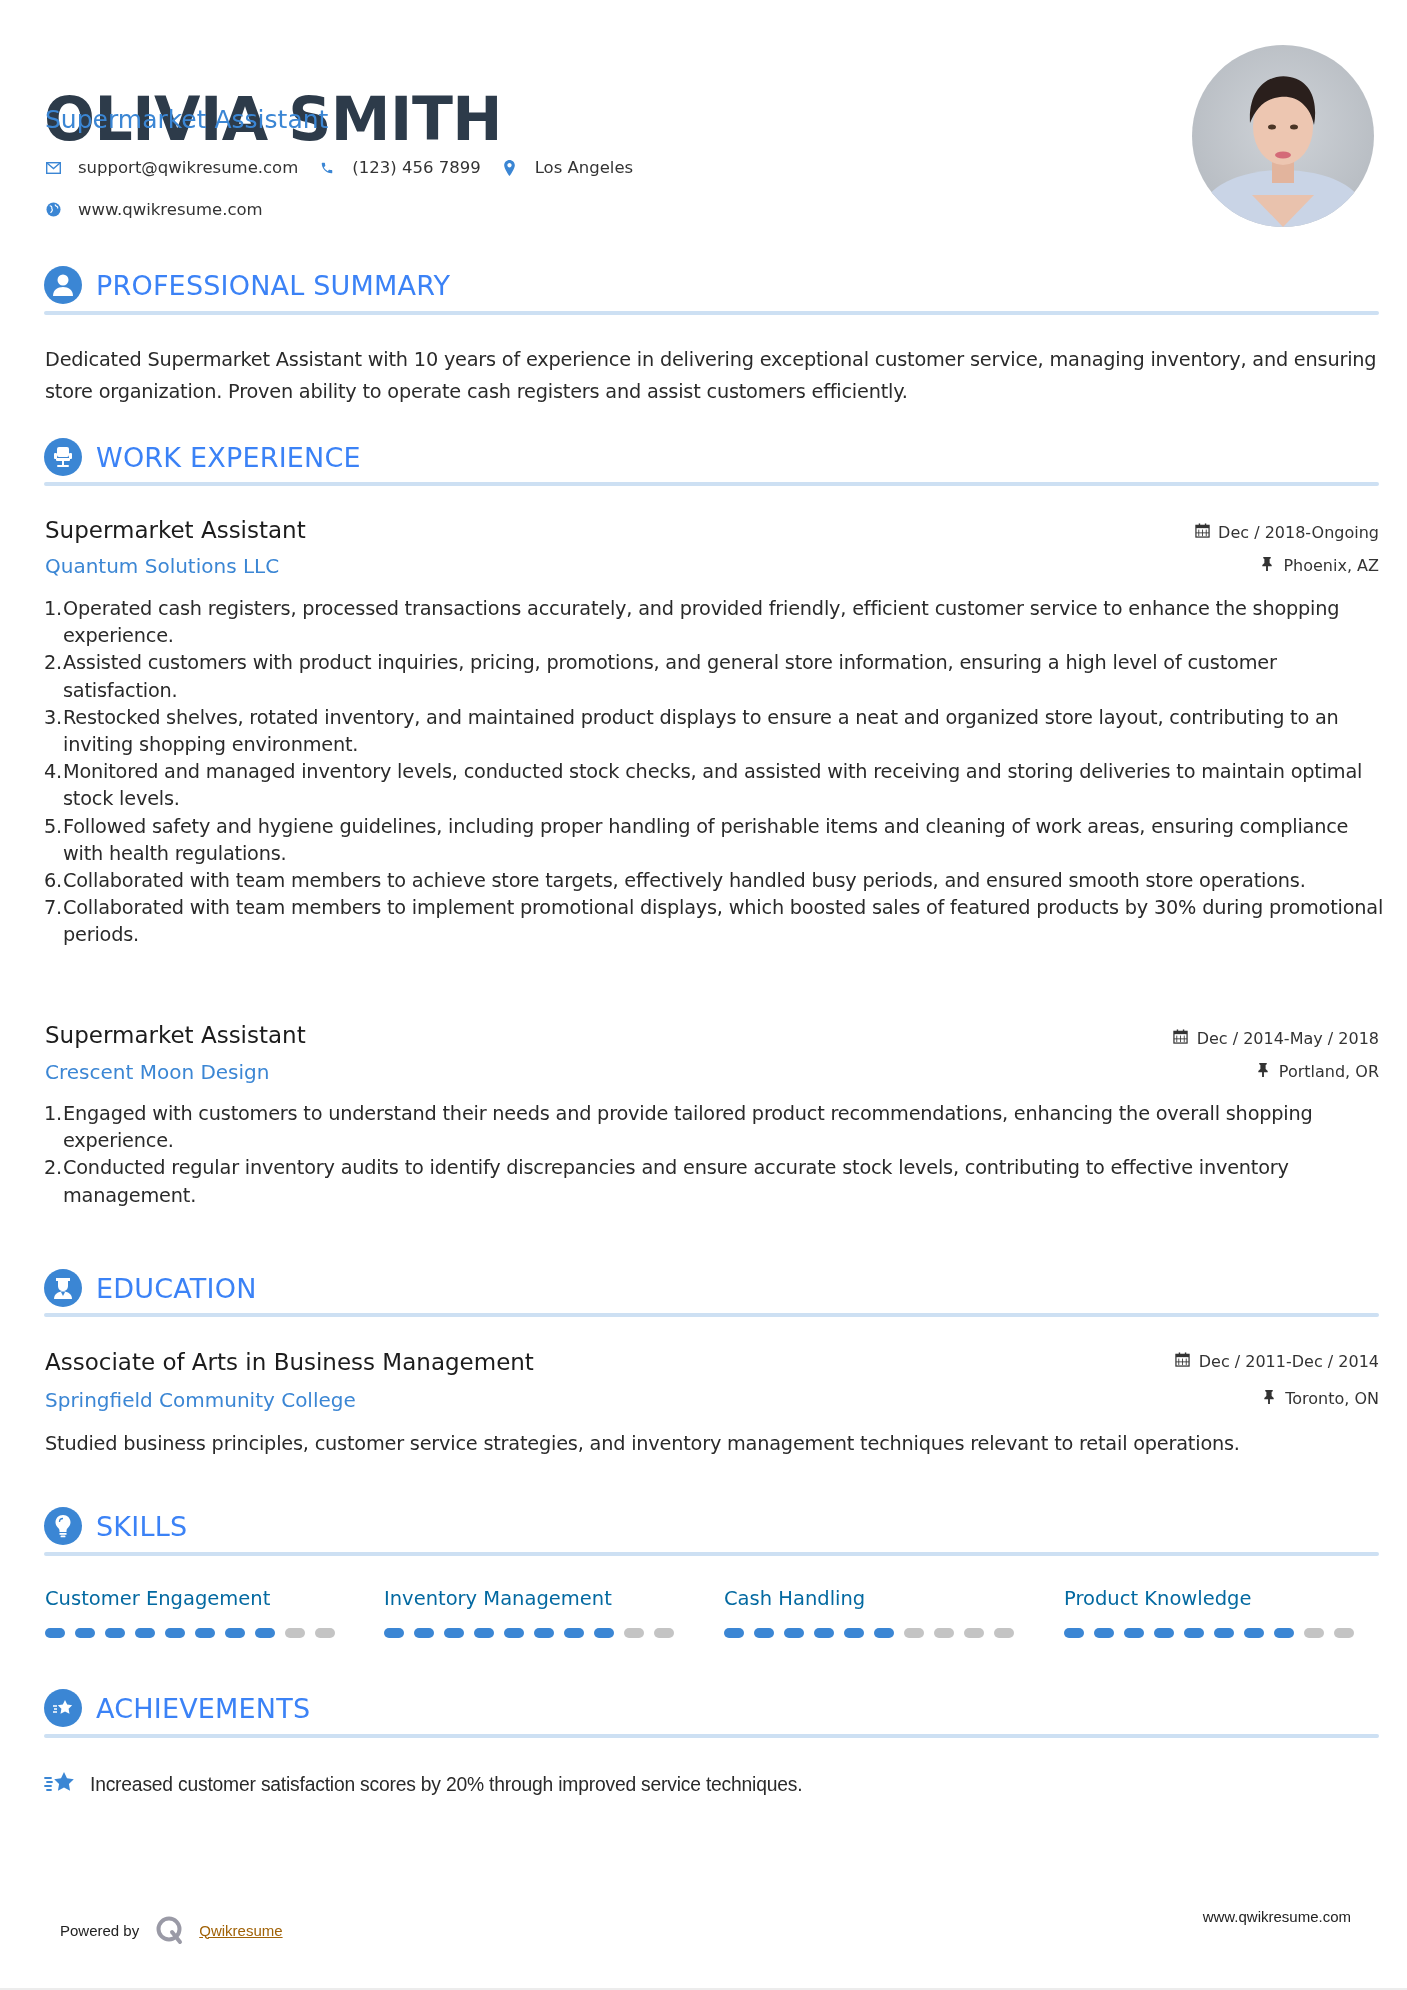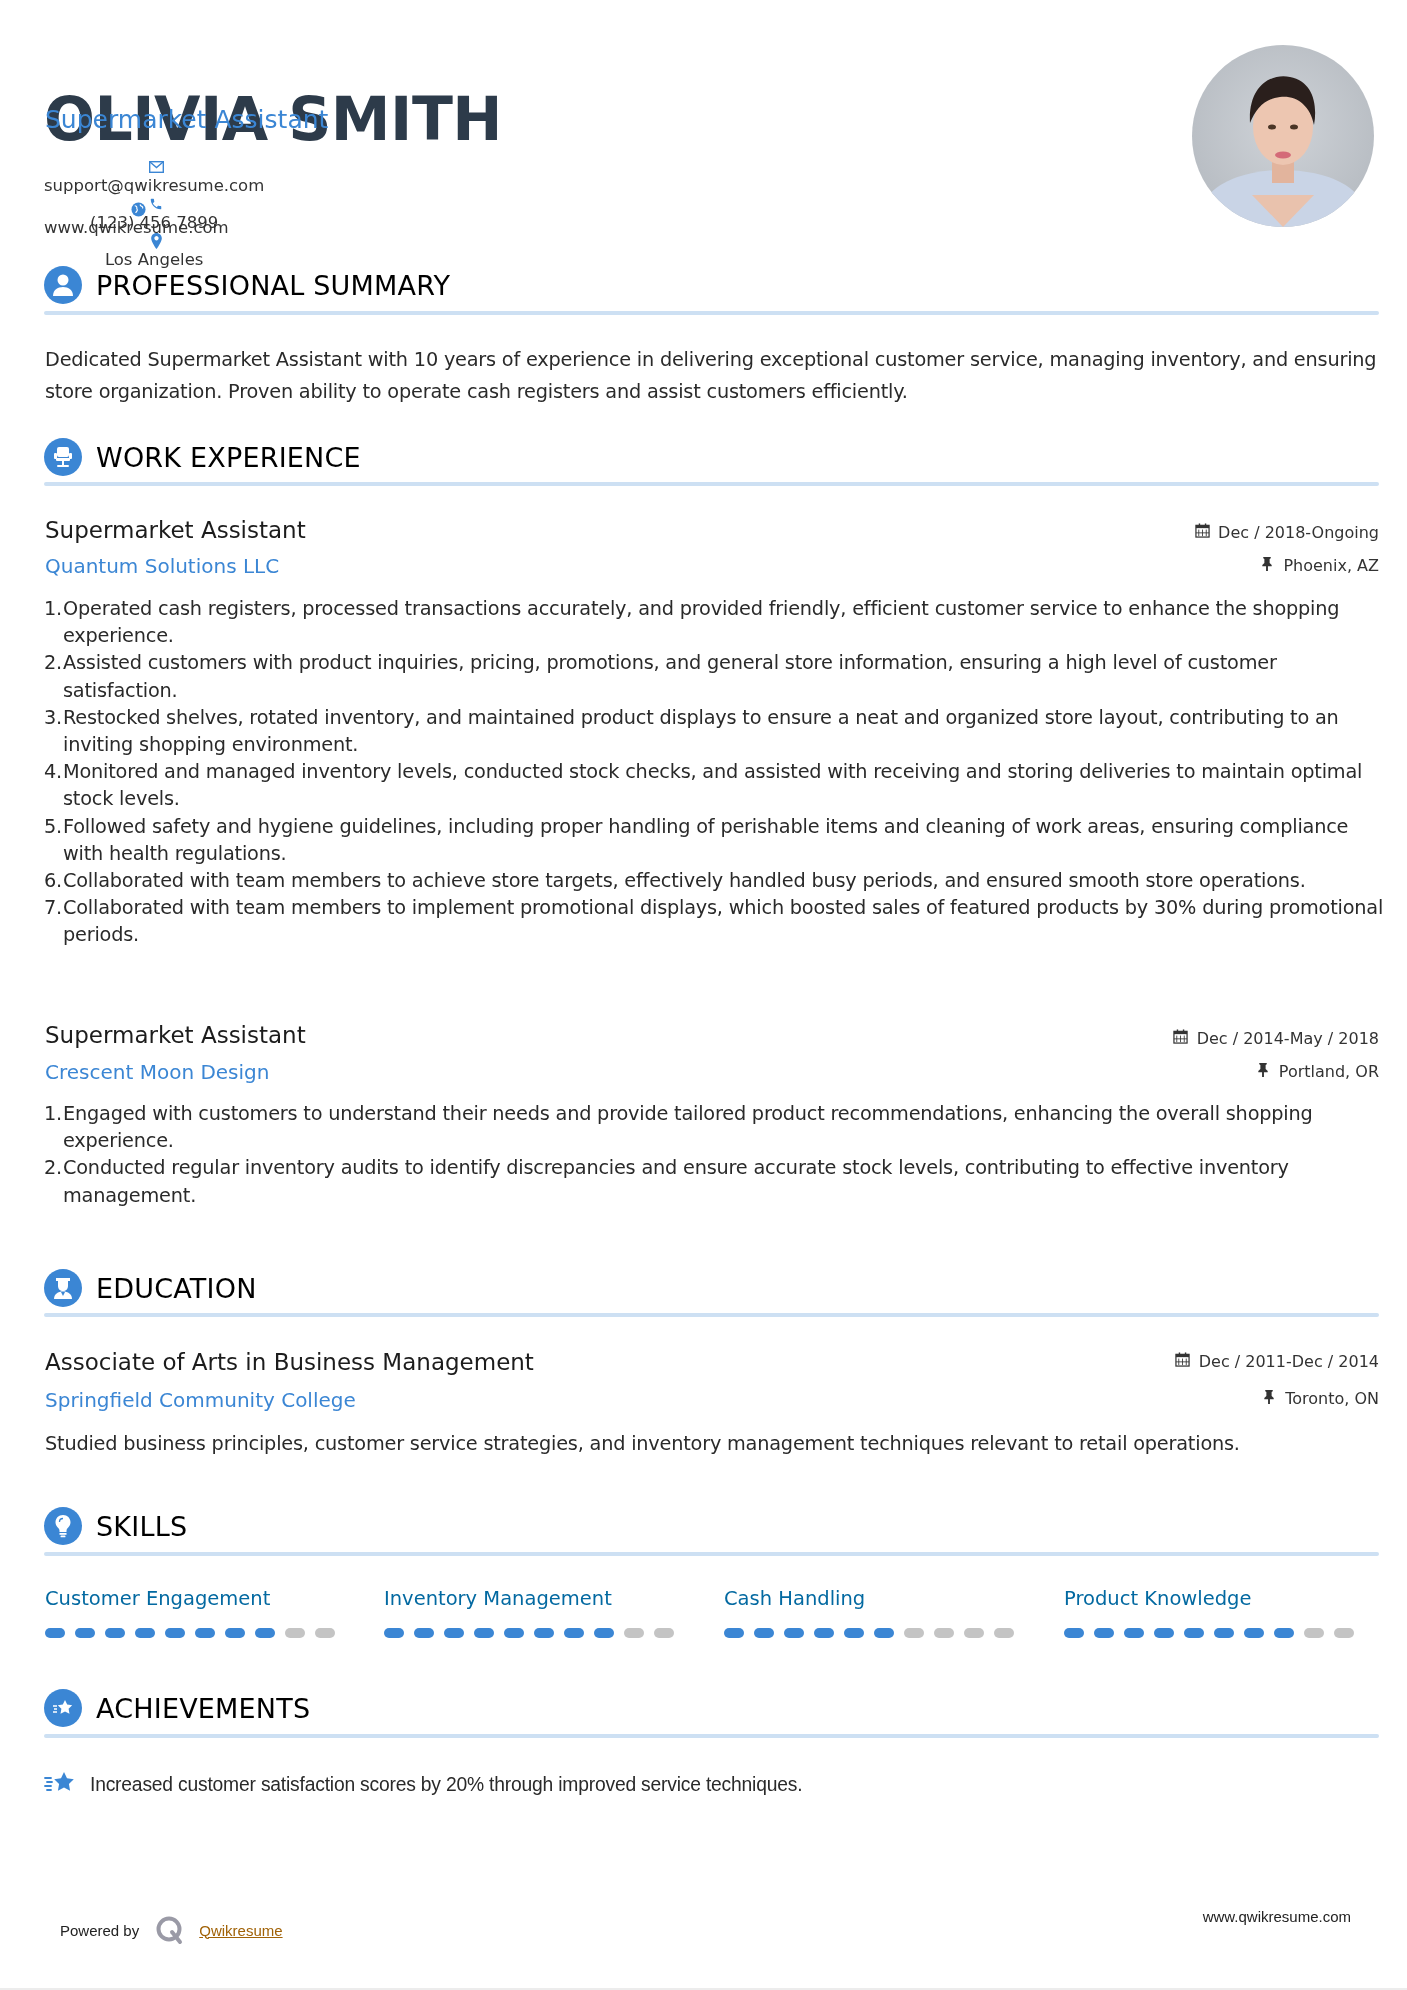--- a/index.html
+++ b/index.html
@@ -5,33 +5,33 @@
   * { box-sizing: border-box; margin: 0; padding: 0; }
   html, body { width: 1407px; height: 1990px; background: #ffffff; overflow: hidden; }
   body { font-family: "Liberation Sans", "DejaVu Sans", sans-serif; color: #222; position: relative; }
   .page { position: absolute; left: 0; top: 0; width: 1407px; height: 1990px; border-bottom: 2px solid #ececec; }
 
   .abs { position: absolute; }
 
   
   .name { left: 44px; top: 44px; font-family: "DejaVu Sans", sans-serif; font-weight: bold; font-size: 60px; letter-spacing: -0.5px; color: #2d3b4a; line-height: 60px; margin-top: 45px; }
   .title { left: 45px; top: 104px; font-family: "DejaVu Sans", sans-serif; font-size: 25px; color: #3b86d4; line-height: 32px; }
-  .contact-row { display: flex; align-items: center; font-family: "DejaVu Sans", sans-serif; font-size: 16.5px; color: #333; flex-direction: column; }
+  .contact-row { display: flex; align-items: center; font-family: "DejaVu Sans", sans-serif; font-size: 16.5px; color: #333; }
   .contact-row .ci { width: 18px; height: 18px; display: inline-flex; align-items: center; justify-content: center; color: #3b86d4; margin-right: 16px; }
   .contact-row .ct { margin-right: 20px; }
   .row1 { left: 44px; top: 158px; }
   .row2 { left: 44px; top: 200px; }
 
   .photo { left: 1192px; top: 45px; width: 182px; height: 182px; border-radius: 50%; overflow: hidden;
            background: radial-gradient(circle at 50% 45%, #cfd3d8 0%, #b9bec4 70%, #aeb3b9 100%); }
 
   
   .sec-head { left: 44px; display: flex; align-items: center; }
   .sec-icon { width: 38px; height: 38px; border-radius: 50%; background: #3b86d4; display: flex; align-items: center; justify-content: center; margin-right: 14px; }
-  .sec-title { font-family: "DejaVu Sans", sans-serif; font-size: 27px; color: #000000; letter-spacing: 0.2px; font-weight: normal; }
+  .sec-title { font-family: "DejaVu Sans", sans-serif; font-size: 27px; color: #3b82f6; letter-spacing: 0.2px; font-weight: normal; }
   .divider { left: 44px; width: 1335px; height: 4px; background: #cde0f3; border-radius: 2px; }
 
   .para { left: 45px; width: 1340px; font-family: "DejaVu Sans", sans-serif; font-size: 19.3px; line-height: 32px; color: #2a2a2a; letter-spacing: -0.2px; }
 
   .job-title { left: 45px; font-family: "DejaVu Sans", sans-serif; font-size: 23px; color: #1c1c1c; line-height: 30px; }
   .company { left: 45px; font-family: "DejaVu Sans", sans-serif; font-size: 20px; color: #3b86d4; line-height: 28px; }
   .meta { right: 28px; font-family: "DejaVu Sans", sans-serif; font-size: 16px; color: #333; line-height: 22px; display: flex; align-items: flex-start; justify-content: flex-end; }
   .meta .mi { margin-right: 8px; display: inline-flex; width: 16px; height: 16px; align-items: center; justify-content: center; }
 
   .bullets { left: 45px; width: 1345px; list-style: none; font-family: "DejaVu Sans", sans-serif; font-size: 19.3px; line-height: 27.2px; color: #2a2a2a; letter-spacing: -0.2px; }

